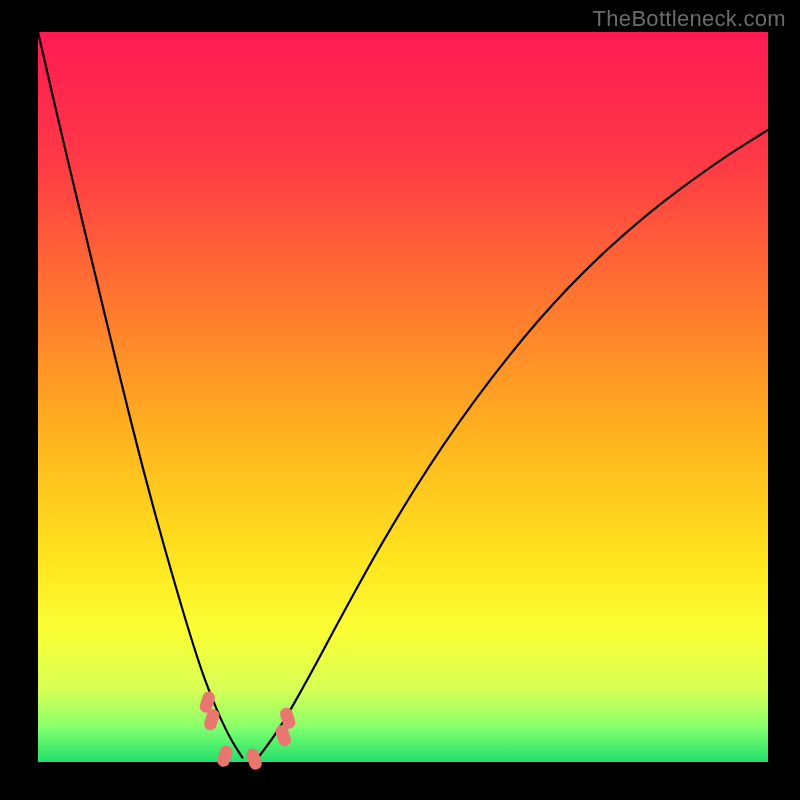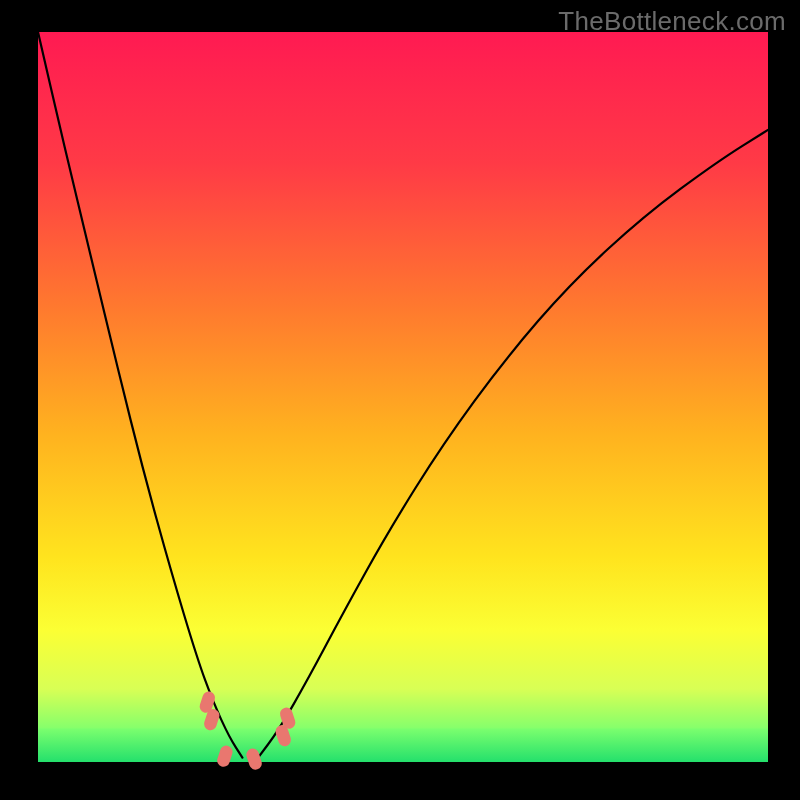--- a/index.html
+++ b/index.html
@@ -15,21 +15,21 @@
     position: relative;
     width: 800px;
     height: 800px;
     background: #000;
   }
   .watermark {
     position: absolute;
     top: 6px;
     right: 14px;
     color: #6b6b6b;
-    font-size: 26px;
+    font-size: 22px;
     font-weight: 500;
     letter-spacing: 0.3px;
     z-index: 5;
   }
   svg.plot {
     position: absolute;
     left: 0;
     top: 0;
     width: 800px;
     height: 800px;

